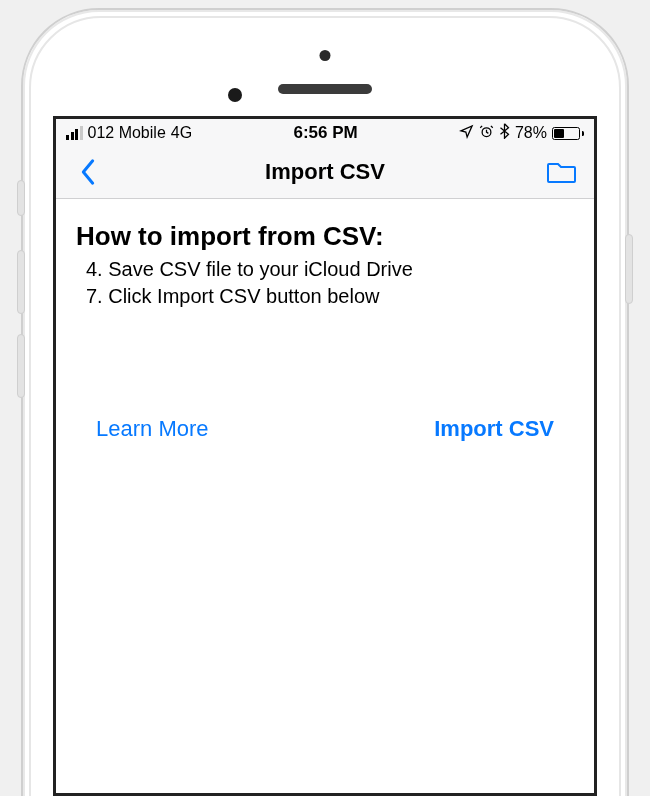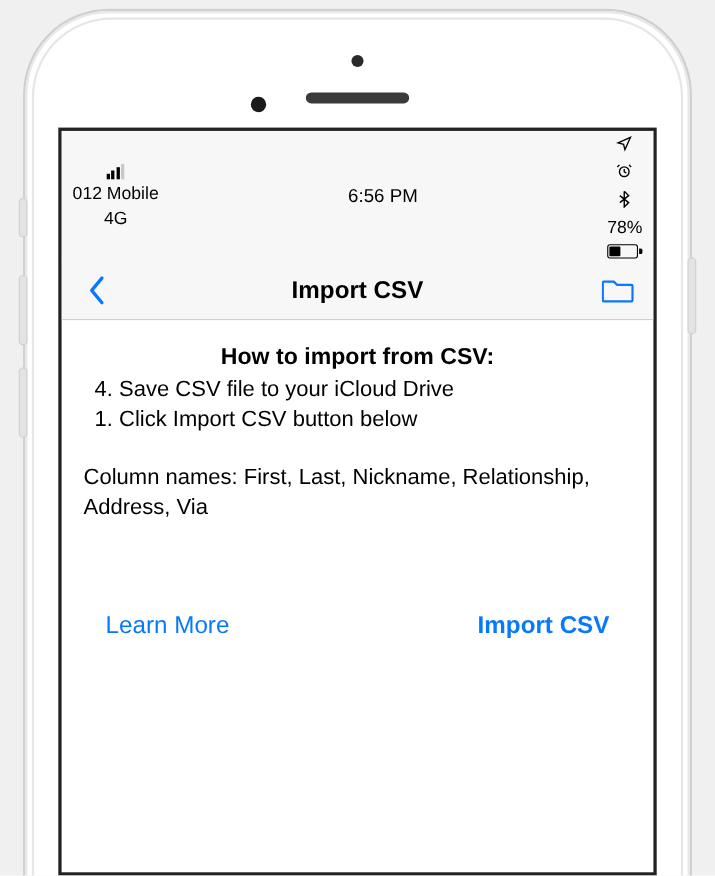--- a/index.html
+++ b/index.html
@@ -79,34 +79,34 @@
 
   .status-bar {
     display: flex;
     align-items: center;
     justify-content: space-between;
     padding: 4px 10px 2px 10px;
     font-size: 16px;
     color: #000;
     background: #f7f7f8;
   }
-  .status-left, .status-right { display: flex; align-items: center; gap: 5px; flex-direction: column; }
+  .status-left, .status-right { display: flex; align-items: center; gap: 5px; }
   .signal-bars {
     display: inline-flex;
     align-items: flex-end;
     gap: 1.5px;
     height: 14px;
   }
   .signal-bars span { display: inline-block; width: 3px; background: #000; }
   .signal-bars span:nth-child(1){height:5px;}
   .signal-bars span:nth-child(2){height:8px;}
   .signal-bars span:nth-child(3){height:11px;}
   .signal-bars span:nth-child(4){height:14px; background:#c9c9c9;}
 
-  .time { font-weight: 400; font-size: 17px; }
+  .time { font-weight: 700; font-size: 17px; }
 
   .battery {
     display: inline-flex; align-items: center;
   }
   .battery-body {
     width: 28px; height: 13px;
     border: 1.3px solid #000;
     border-radius: 2.5px;
     position: relative;
   }
@@ -136,21 +136,21 @@
   .nav-title { font-size: 22px; font-weight: 600; }
   .nav-side { width: 40px; display: flex; justify-content: center; }
   .icon-btn { color: #0779ff; display: inline-flex; cursor: pointer; }
 
   .content {
     padding: 20px 20px 0 20px;
     font-size: 20px;
     line-height: 1.35;
     color: #000;
   }
-  .content h2 { font-size: 21px; font-weight: 700; margin-bottom: 2px; text-align: center; }
+  .content h2 { font-size: 26px; font-weight: 700; margin-bottom: 2px; }
   .content ol { padding-left: 10px; list-style: none; }
   .content ol li { margin: 0; }
   .spacer { height: 26px; }
   .para { margin: 0; }
 
   .button-row {
     display: flex;
     justify-content: space-between;
     padding: 56px 40px 0 40px;
   }
@@ -232,24 +232,23 @@
               <path d="M2 4 h9 l3 3 h13 a1 1 0 0 1 1 1 v13 a1 1 0 0 1 -1 1 h-25 a1 1 0 0 1 -1 -1 v-16 a1 1 0 0 1 1 -1 z" fill="none" stroke="#0779ff" stroke-width="2"></path>
             </svg>
           </span>
         </div>
       </div>
 
       <div class="content">
         <h2>How to import from CSV:</h2>
         <ol>
           <li>4. Save CSV file to your iCloud Drive</li>
-          <li>1. Click Import CSV button below</li>
+          <li>7. Click Import CSV button below</li>
         </ol>
         <div class="spacer"></div>
-        <p class="para">Column names: First, Last, Nickname, Relationship, Address, Via</p>
         <div style="height:24px"></div>
       </div>
 
       <div class="button-row">
         <span class="link-btn">Learn More</span>
         <span class="link-btn primary">Import CSV</span>
       </div>
 
     </div>
   </div>

